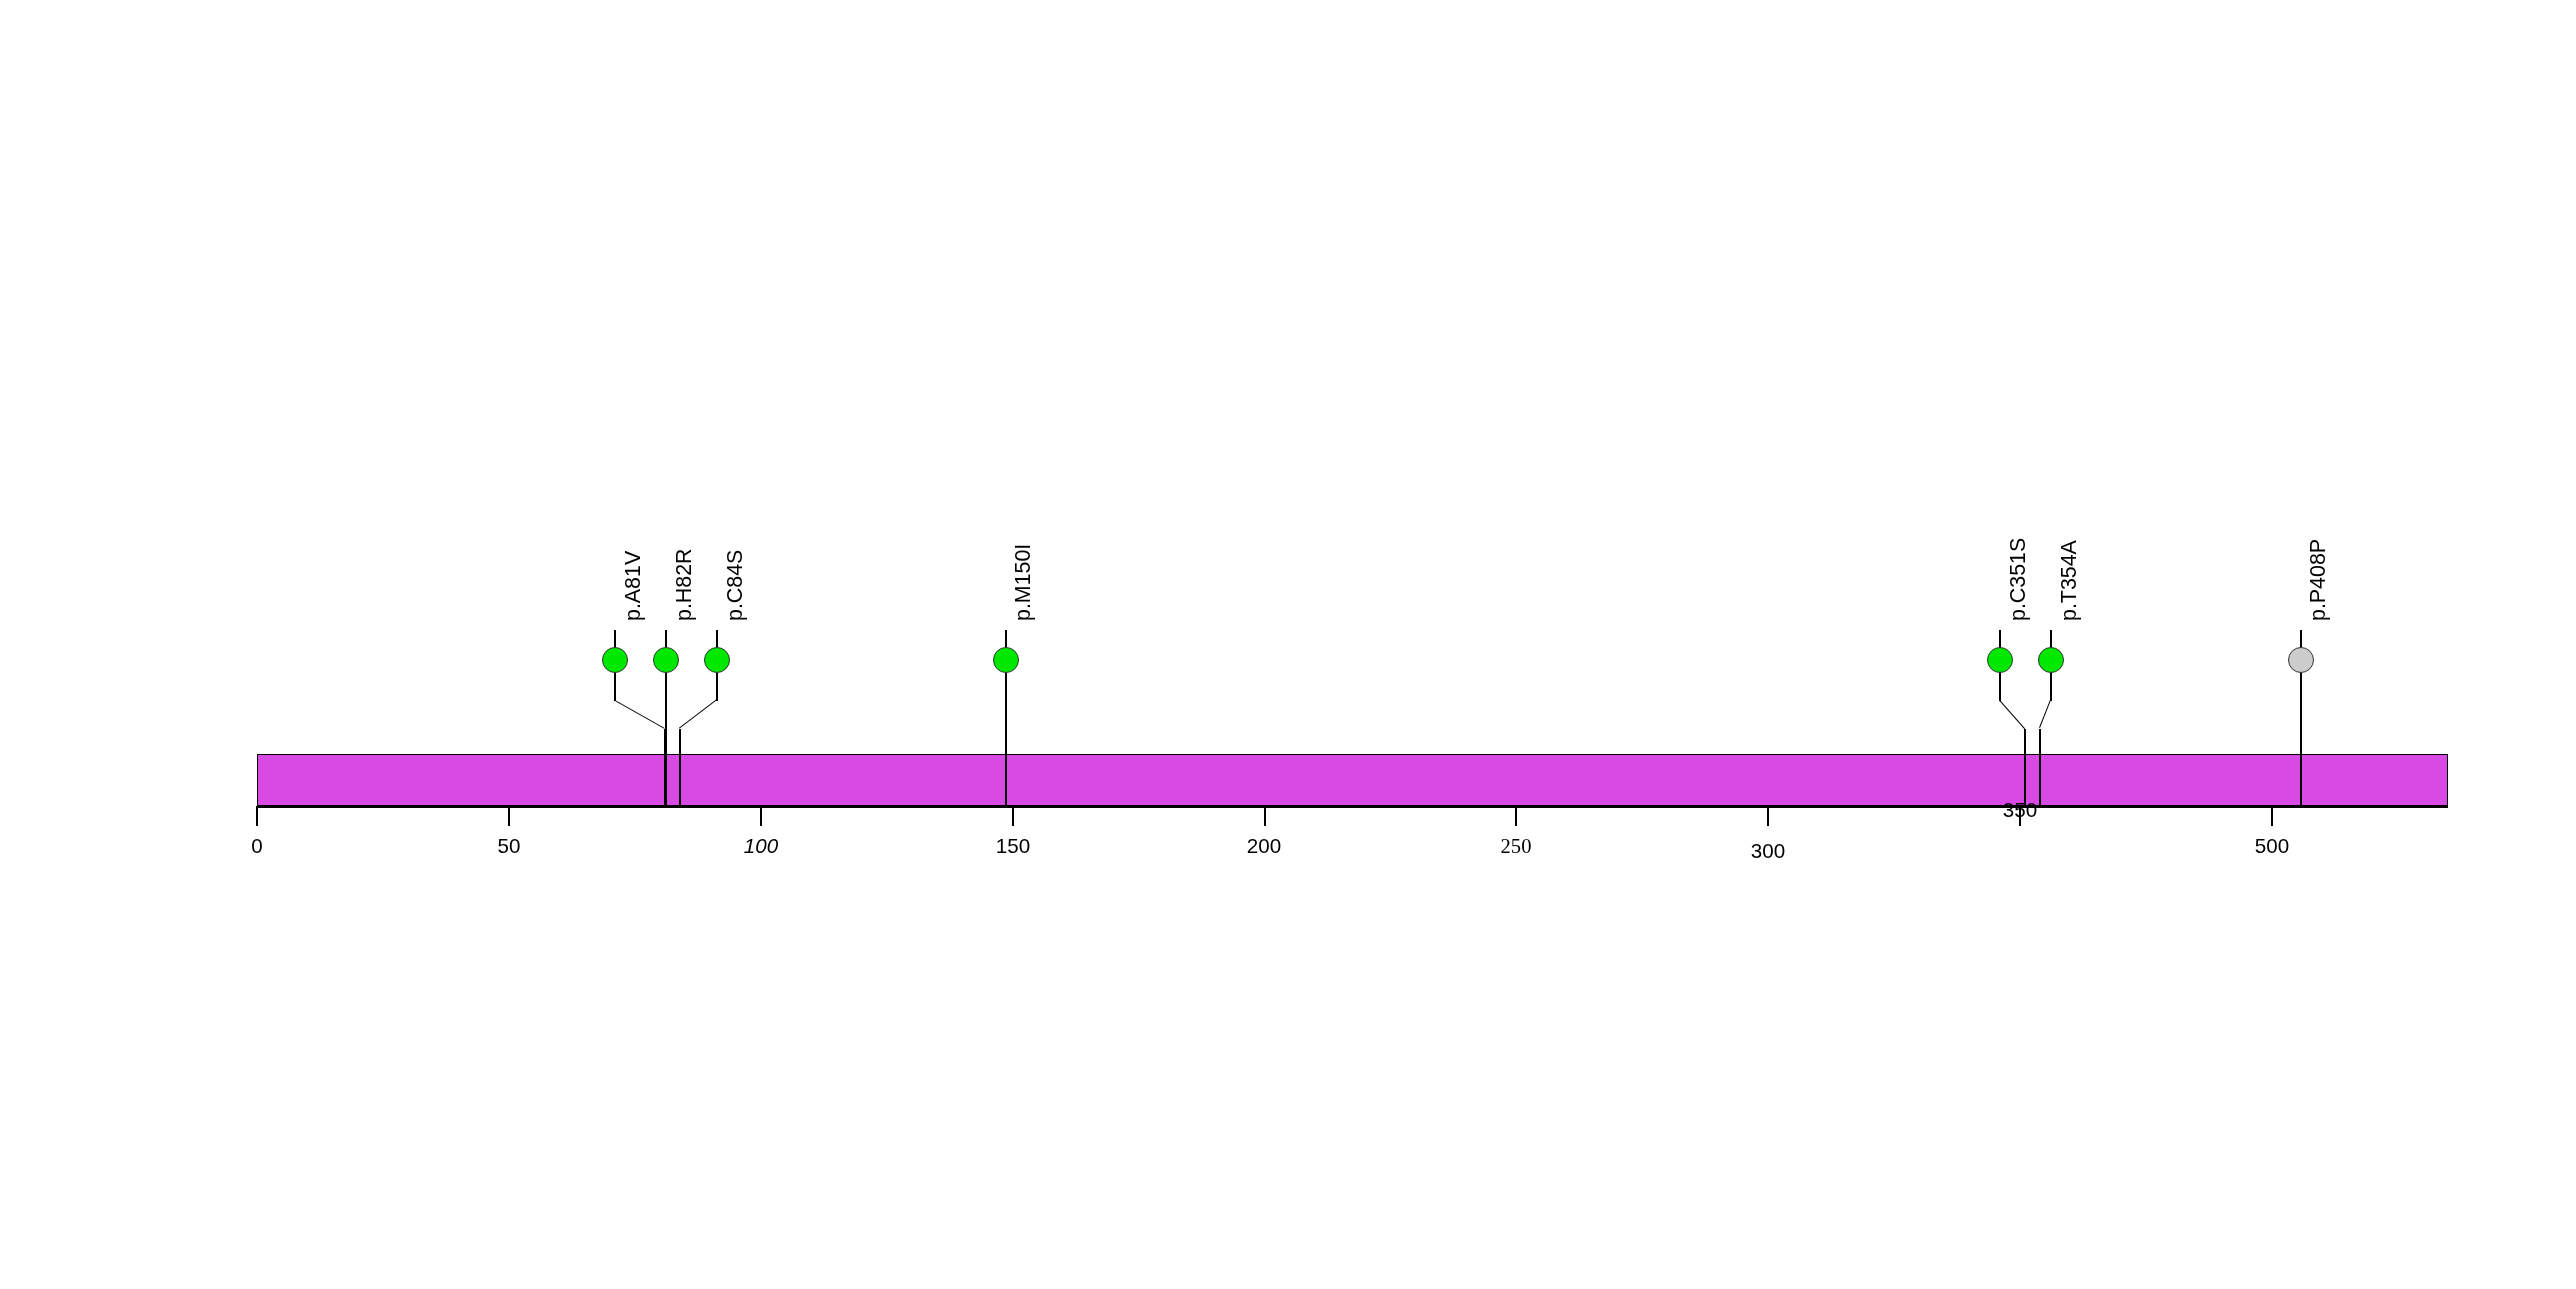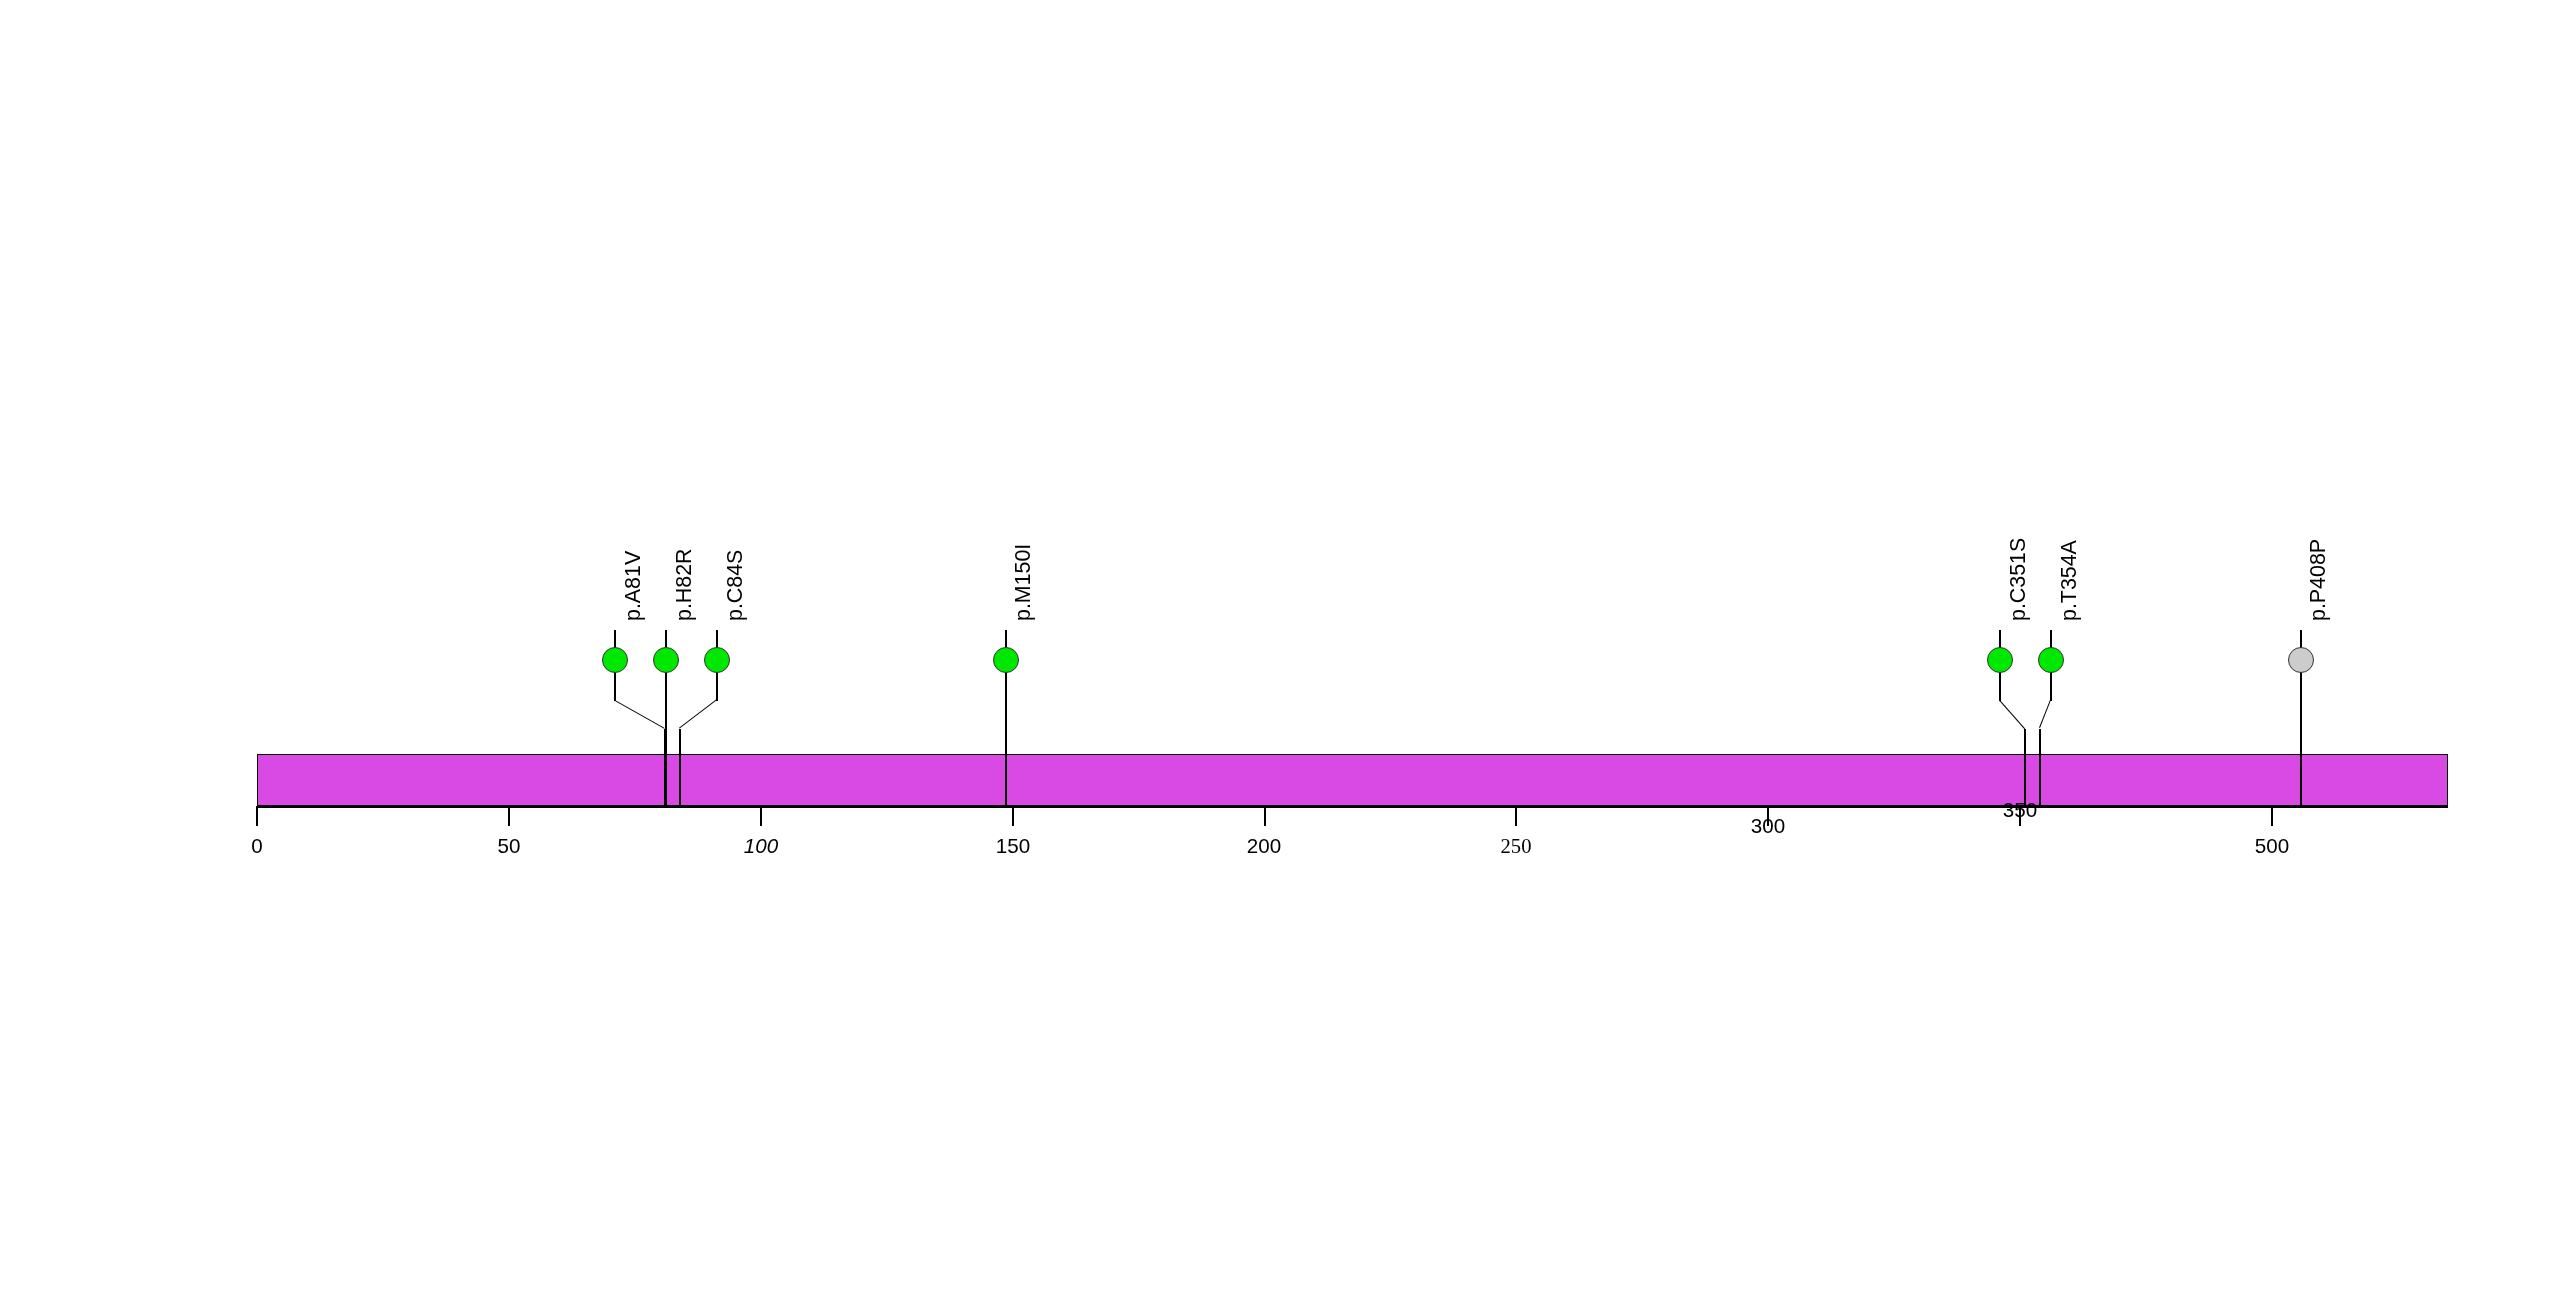--- a/index.html
+++ b/index.html
@@ -109,21 +109,21 @@
       <div class="axis-tick-label" style="left: 509px; top: 836px;">50</div>
       <div class="axis-tick" style="left: 760px; top: 806px; height: 20px;"></div>
       <div class="axis-tick-label" style="left: 761px; top: 836px; font-style: italic;">100</div>
       <div class="axis-tick" style="left: 1012px; top: 806px; height: 20px;"></div>
       <div class="axis-tick-label" style="left: 1013px; top: 836px;">150</div>
       <div class="axis-tick" style="left: 1264px; top: 806px; height: 20px;"></div>
       <div class="axis-tick-label" style="left: 1264px; top: 836px;">200</div>
       <div class="axis-tick" style="left: 1515px; top: 806px; height: 20px;"></div>
       <div class="axis-tick-label" style="left: 1516px; top: 836px; font-family: Liberation Serif, serif;">250</div>
       <div class="axis-tick" style="left: 1767px; top: 806px; height: 20px;"></div>
-      <div class="axis-tick-label" style="left: 1768px; top: 816px; text-align: center;">300</div>
+      <div class="axis-tick-label" style="left: 1768px; top: 841px; text-align: center;">300</div>
       <div class="axis-tick" style="left: 2019px; top: 806px; height: 20px;"></div>
       <div class="axis-tick-label" style="left: 2020px; top: 800px;">350</div>
       <div class="axis-tick" style="left: 2271px; top: 806px; height: 20px;"></div>
       <div class="axis-tick-label" style="left: 2272px; top: 836px;">500</div>
     </div>
   <div id="lollipops-layer">
       <div style="position: absolute; left: 0px; top: 0px; width: 0px; height: 0px;">
         <div class="stem" style="left: 614px; top: 630px; height: 20px;"></div>
         <div class="stem" style="left: 614px; top: 670px; height: 30.5px;"></div>
         <div class="stem-diag" style="left: 615px; top: 700px; width: 57px; transform: rotate(29.4241deg);"></div>

